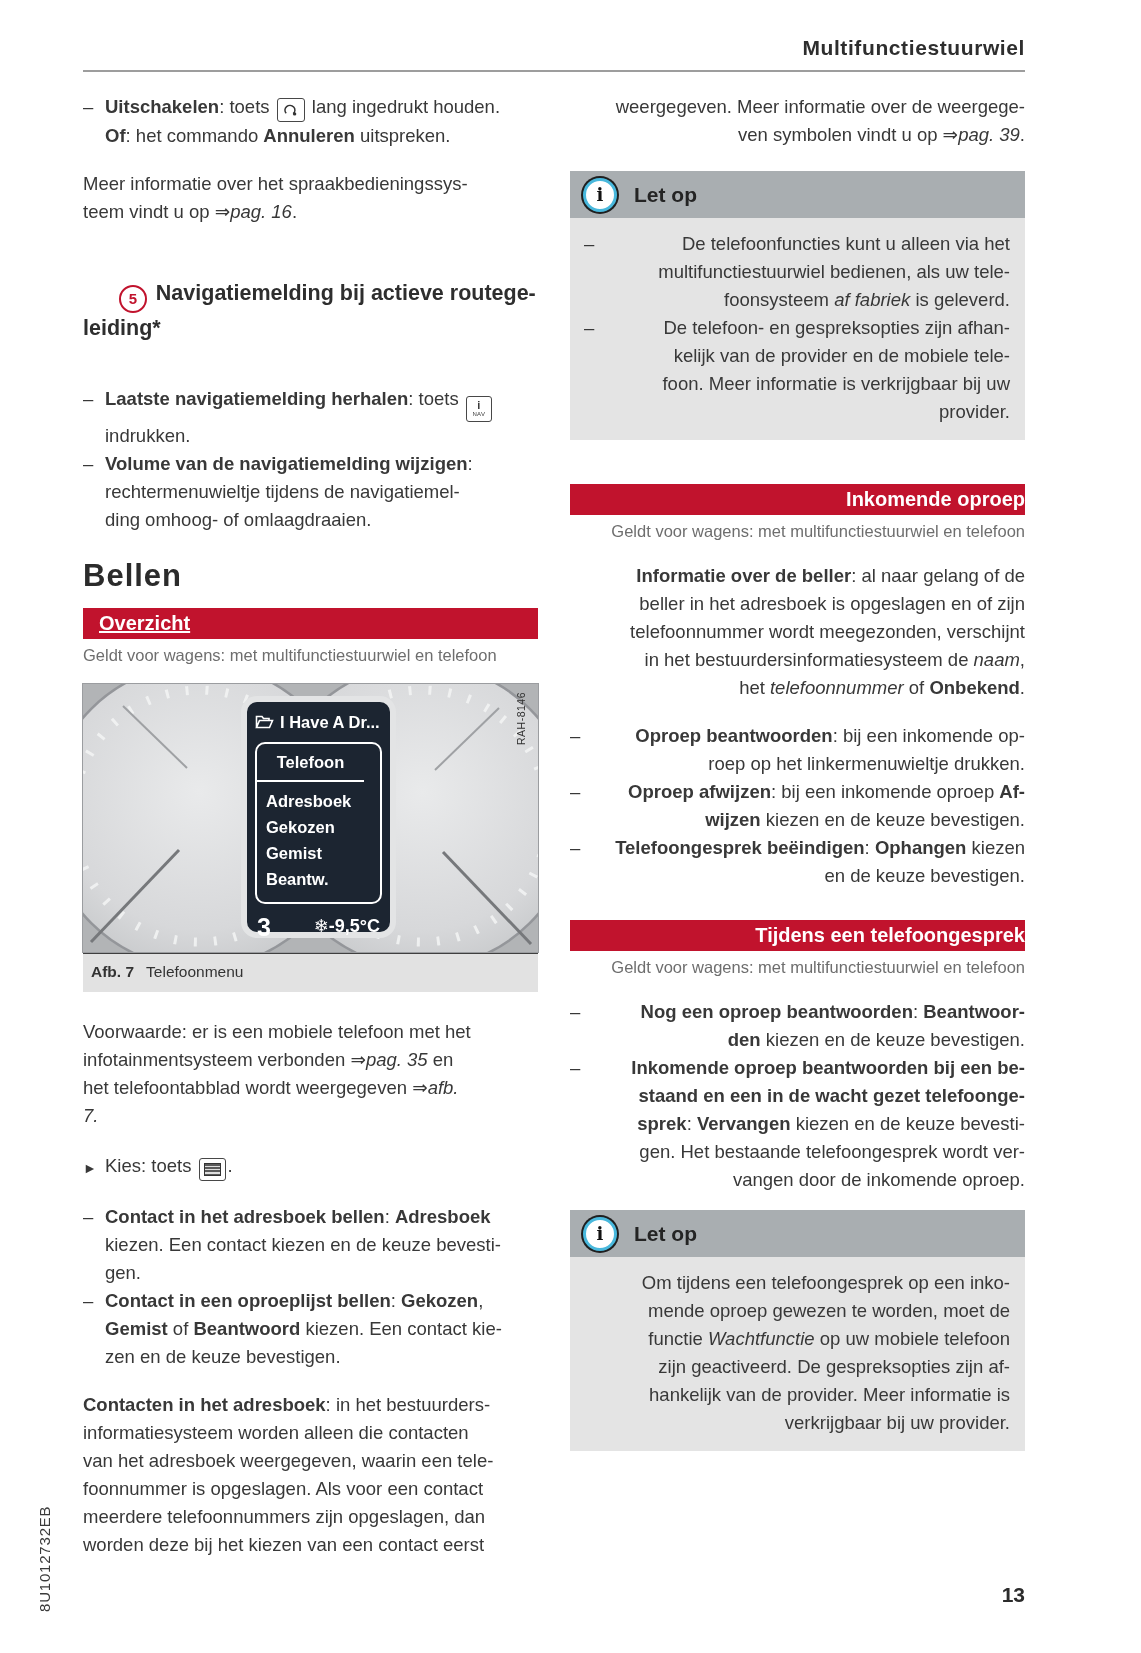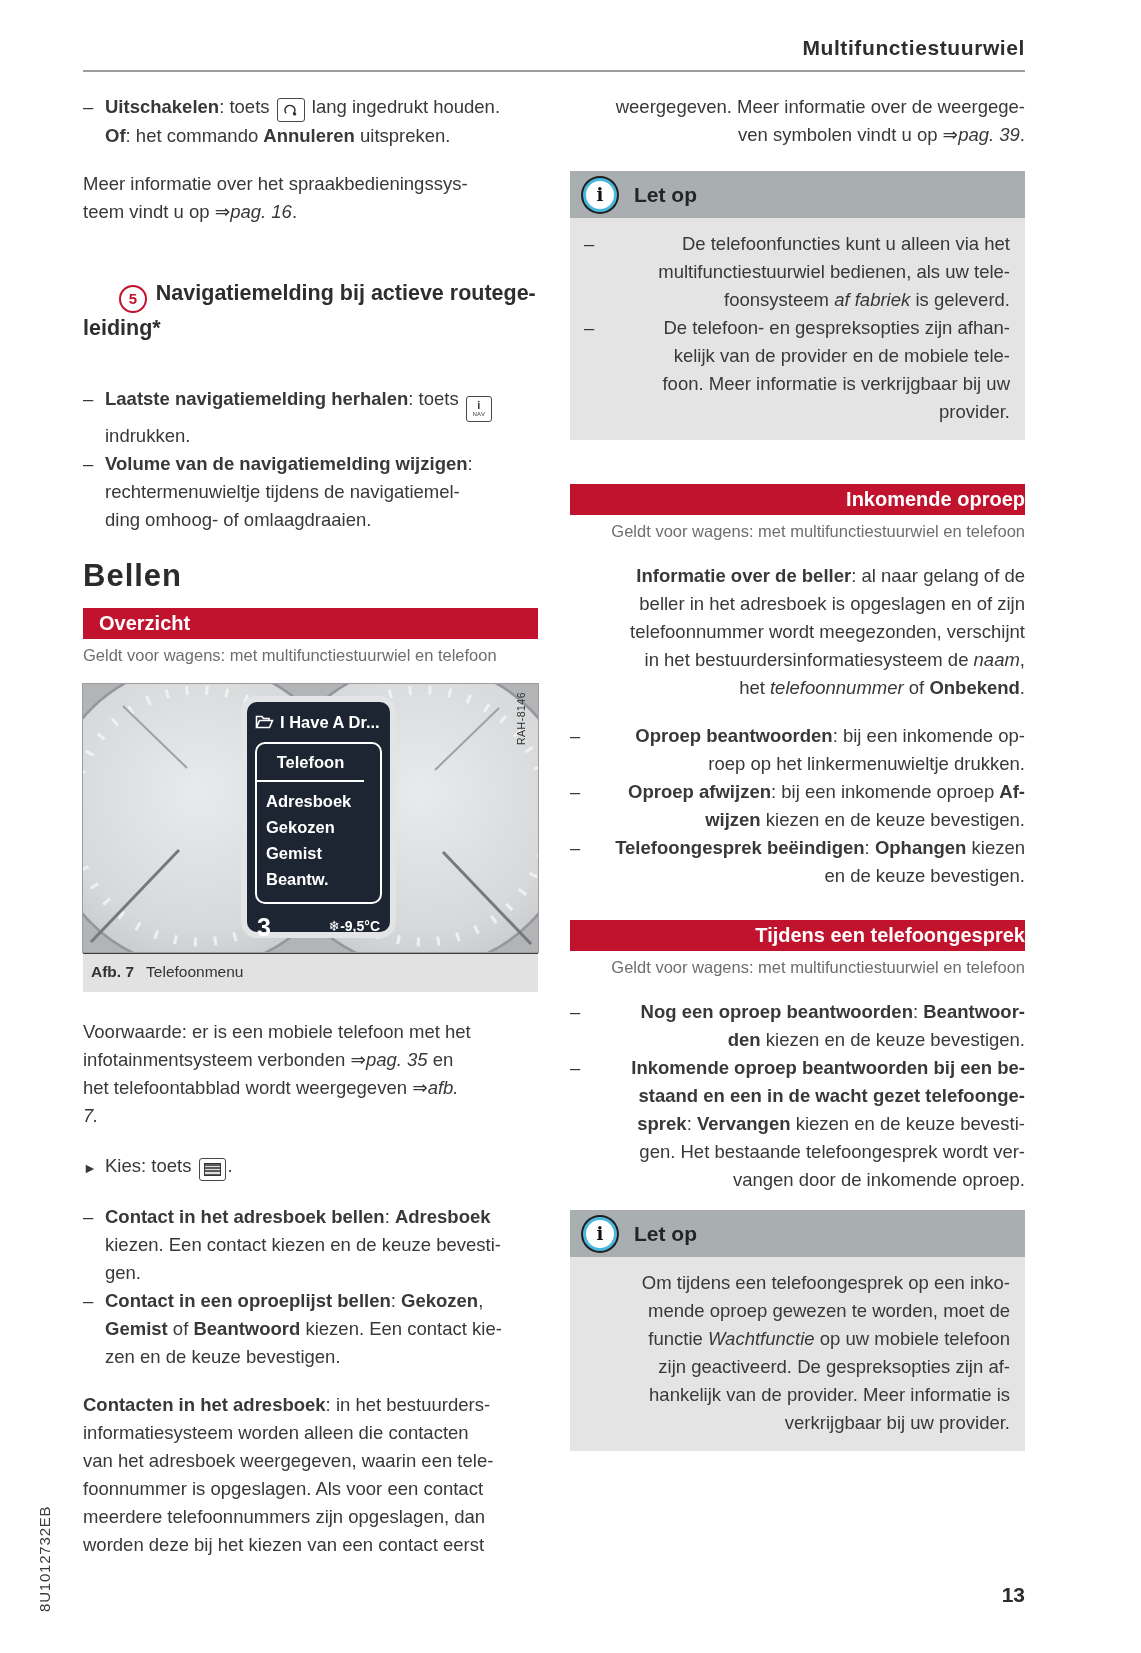--- a/index.html
+++ b/index.html
@@ -9,21 +9,21 @@
         font-size:21px;font-weight:700;letter-spacing:.6px;color:#2e2e2e;}
   .hdr-rule{position:absolute;top:70px;left:83px;width:942px;border-top:2px solid #9d9d9d;}
   .col{position:absolute;top:93px;width:455px;font-size:18.5px;line-height:28px;}
   .col-left{left:83px;}
   .col-right{left:570px;text-align:right;}
   .rich, .bind-txt{white-space:pre-wrap;}
   .para{white-space:pre-wrap;margin:0 0 0 0;}
   .li{position:relative;padding-left:22px;margin:0;}
   .li .marker{position:absolute;left:0;top:0;}
   .gap20{margin-top:20px;} .gap22{margin-top:22px;} .gap26{margin-top:26px;}
-  .gap12{margin-top:12px;} .gap18{margin-top:18px;} .gap28{margin-top:28px;}
+  .gap12{margin-top:12px;} .gap18{margin-top:18px;text-decoration:underline;} .gap28{margin-top:28px;}
   .gap44{margin-top:44px;} .gap30{margin-top:30px;} .gap16{margin-top:16px;}
   .h5{font-size:21.5px;line-height:30px;font-weight:700;color:#2e2e2e;white-space:pre-wrap;}
   .numcircle{display:inline-flex;align-items:center;justify-content:center;
         width:24px;height:24px;border:2.5px solid #c1132d;border-radius:50%;
         color:#c1132d;font-size:15px;font-weight:700;margin-right:9px;vertical-align:-4px;}
   .big-h{font-size:31px;font-weight:700;letter-spacing:1px;color:#2b2b2b;margin-top:28px;}
   .secbar{background:#c1132d;color:#ffffff;font-size:20px;font-weight:700;
         height:31px;line-height:31px;padding-left:16px;}
   .applies{font-size:16.5px;line-height:22px;color:#6e6e6e;margin-top:5px;}
   
@@ -43,21 +43,21 @@
   .display{position:absolute;left:158px;top:12px;width:155px;height:242px;
         background:#1c2531;border:6px solid #e3e4e5;border-radius:16px;
         box-sizing:border-box;color:#fff;padding:6px 8px;}
   .trackrow{display:flex;align-items:center;gap:6px;font-size:16.5px;font-weight:600;white-space:nowrap;}
   .menubox{margin-top:6px;border:2px solid #fff;border-radius:10px;padding:4px 16px 10px 0;}
   .menubox .mtitle{text-align:center;font-size:16.5px;font-weight:600;}
   .menubox .mline{border-top:2px solid #fff;margin:4px 0 6px 0;}
   .menubox .mitem{font-size:16.5px;font-weight:700;line-height:26px;padding-left:9px;}
   .botrow{display:flex;justify-content:space-between;align-items:flex-end;margin-top:8px;padding:0 2px;}
   .gear{font-size:25px;font-weight:700;line-height:26px;}
-  .temp{font-size:14px;font-weight:700;}
+  .temp{font-size:18px;font-weight:700;}
   .figref{position:absolute;right:3px;top:8px;font-size:10.5px;color:#2f2f2f;
         writing-mode:vertical-rl;transform:rotate(180deg);letter-spacing:.5px;}
   .caption{width:455px;box-sizing:border-box;background:#e2e2e2;border-top:2.5px solid #3f3f3f;
         padding:4px 8px 6px 8px;font-size:15.5px;color:#333;}
   .caption b{margin-right:12px;}
   
   .note{width:455px;}
   .note-hdr{background:#a9aeb1;height:47px;display:flex;align-items:center;gap:17px;padding-left:13px;}
   .note-hdr .title{font-size:21px;font-weight:700;color:#242424;}
   .info-icon{width:28px;height:28px;border-radius:50%;background:#fff;

